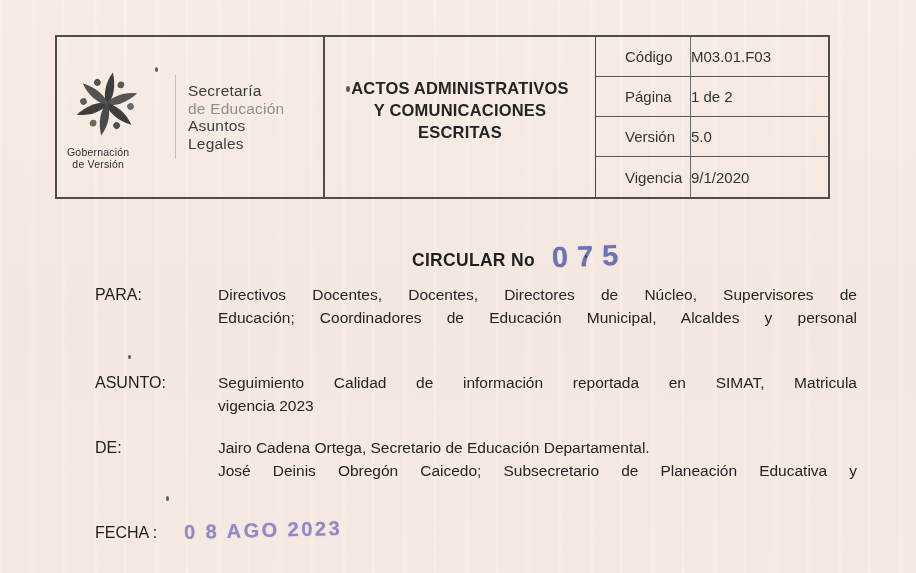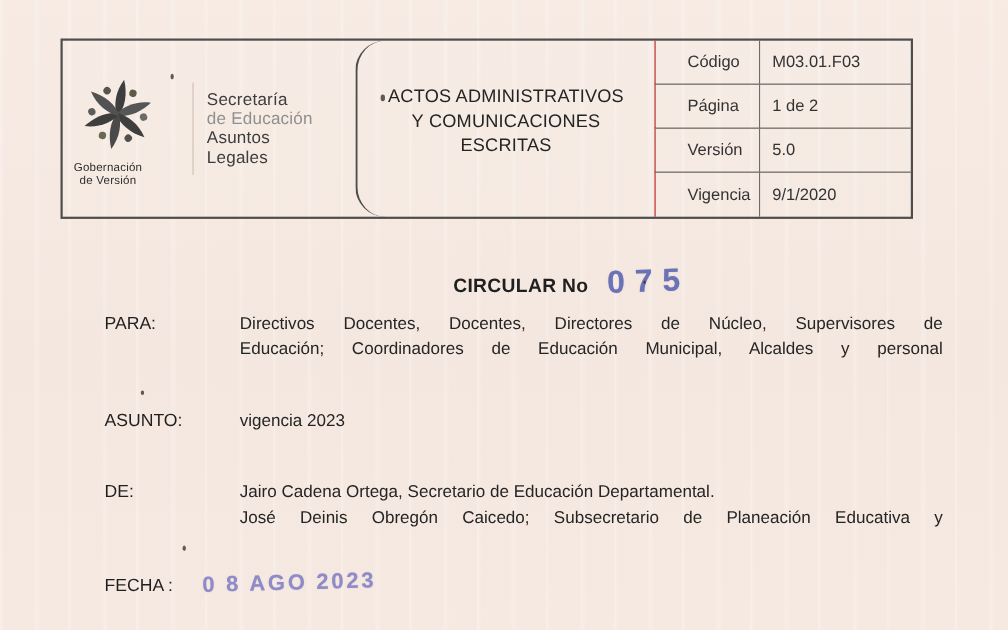--- a/index.html
+++ b/index.html
@@ -25,30 +25,30 @@
   }
   .cell-logo{grid-row:1/5;grid-column:1;display:flex;align-items:center;padding:6px 4px 6px 10px;}
   .logo-block{width:102px;display:flex;flex-direction:column;align-items:flex-start;}
   .logo-caption{font-size:10.5px;line-height:12px;color:#2e2e2e;text-align:center;margin-top:2px;letter-spacing:0.2px;}
   .org-divider{width:1px;height:84px;background:#cdbeb3;margin:0 2px 0 6px;}
   .org-text{padding-left:10px;font-size:15.5px;line-height:17.5px;color:#3d3d3d;letter-spacing:0.2px;}
   .org-text .muted{color:#8f8f8f;}
   .cell-title{
     grid-row:1/5;grid-column:2;border-left:2px solid #4d4d4d;
     display:flex;flex-direction:column;justify-content:center;align-items:center;
-    text-align:center;font-weight:normal;font-size:16.5px;line-height:22px;
-    color:#242424;letter-spacing:0.2px;padding-bottom:14px;border-radius:27px;
+    text-align:center;font-weight:bold;font-size:16.5px;line-height:22px;
+    color:#242424;letter-spacing:0.2px;padding-bottom:14px;
   }
   .meta-label{
     grid-column:3;border-left:1px solid #b91c1c;border-bottom:1px solid #575757;
     display:flex;align-items:center;padding-left:29px;font-size:15px;color:#333;
   }
   .meta-value{
     grid-column:4;border-left:1px solid #6b6b6b;border-bottom:1px solid #575757;
-    display:flex;align-items:center;padding-left:11px;font-size:15px;color:#333;
+    display:flex;align-items:center;font-size:15px;color:#333;
   }
   .no-bb{border-bottom:none;}
 
   
   .circular-heading{
     position:absolute;left:412px;top:240px;
     display:flex;align-items:baseline;gap:17px;
   }
   .circular-heading .label{font-weight:bold;font-size:17.5px;letter-spacing:0.3px;color:#1f1f1f;}
   .number-stamp{
@@ -151,20 +151,21 @@
     <div class="memo-label">PARA:</div>
     <div class="memo-text">
       <div class="line stretch">Directivos Docentes, Docentes, Directores de Núcleo, Supervisores de</div>
       <div class="line stretch">Educación; Coordinadores de Educación Municipal, Alcaldes y personal</div>
     </div>
   </div>
 
   <div class="memo-section" style="top:371px;">
     <div class="memo-label">ASUNTO:</div>
     <div class="memo-text">
+      <div class="line stretch">Seguimiento Calidad de información reportada en SIMAT, Matricula</div>
       <div class="line">vigencia 2023</div>
     </div>
   </div>
 
   <div class="memo-section" style="top:436px;">
     <div class="memo-label">DE:</div>
     <div class="memo-text">
       <div class="line">Jairo Cadena Ortega, Secretario de Educación Departamental.</div>
       <div class="line stretch">José Deinis Obregón Caicedo; Subsecretario de Planeación Educativa y</div>
     </div>

